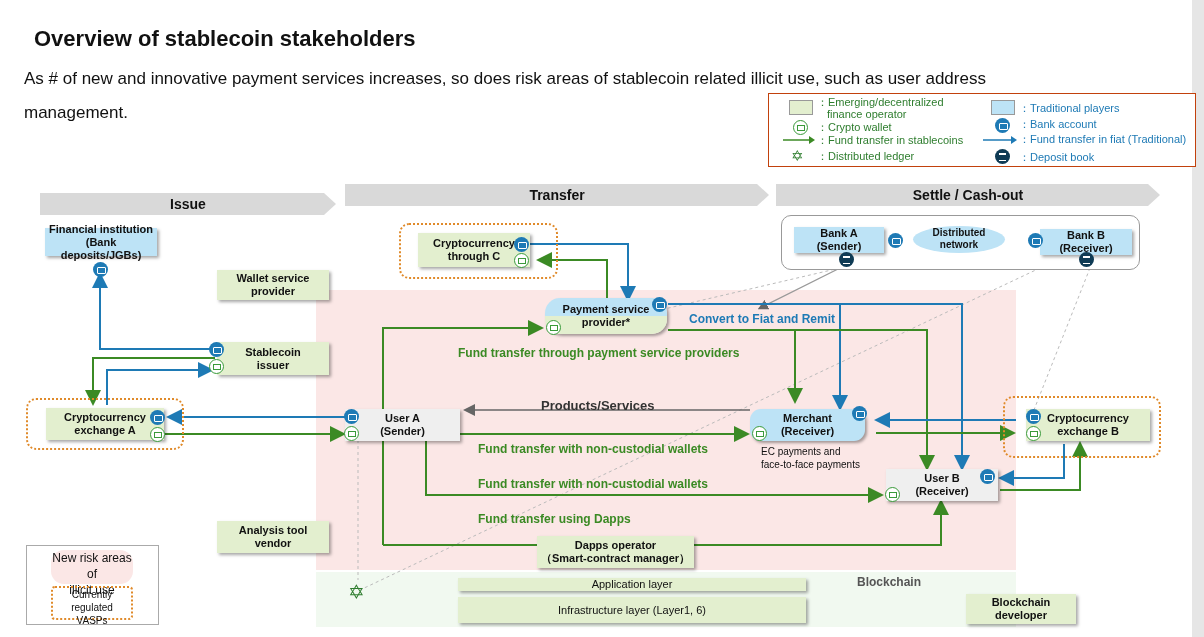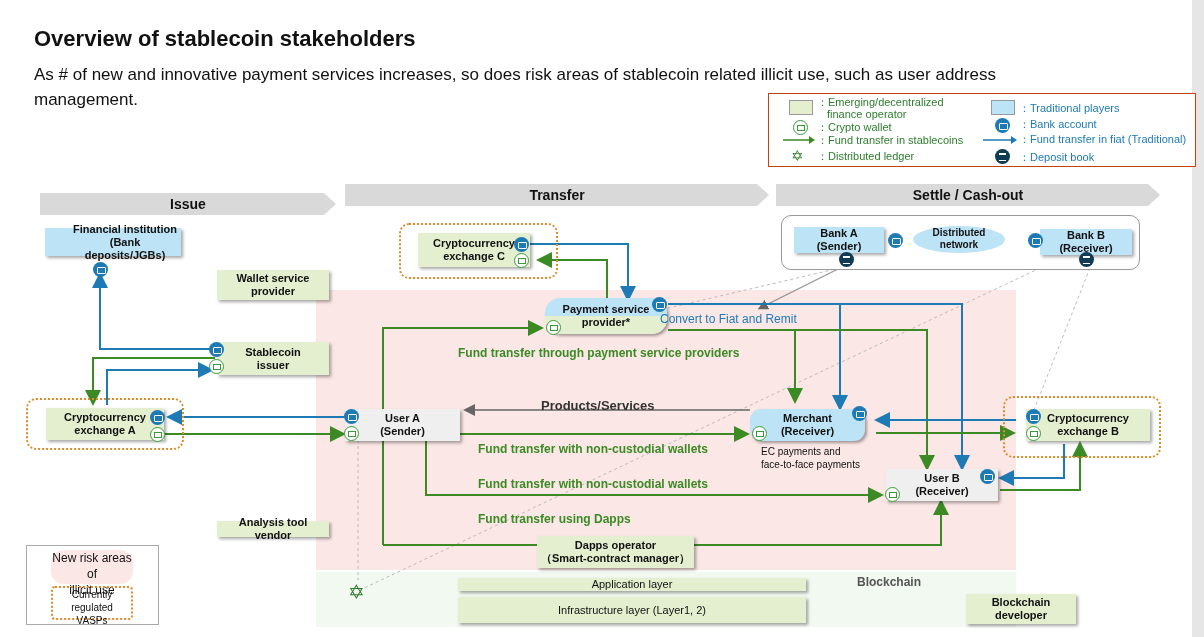--- a/index.html
+++ b/index.html
@@ -1,19 +1,19 @@
 <!DOCTYPE html>
 <html><head>
 <meta charset="utf-8">
 <style>
   html,body{margin:0;padding:0;background:#fff;}
   body{width:1204px;height:637px;position:relative;overflow:hidden;font-family:"Liberation Sans","DejaVu Sans",sans-serif;color:#111;}
   .abs{position:absolute;}
   #title{left:34px;top:26px;font-size:22px;font-weight:bold;}
-  #subtitle{left:34px;top:62px;width:1040px;font-size:17px;line-height:25px;}
+  #subtitle{left:24px;top:62px;width:1040px;font-size:17px;line-height:34px;}
   .scrollbar{right:0;top:0;width:12px;height:637px;background:#e6e6e6;}
   
   #legend{left:768px;top:93px;width:426px;height:72px;border:1px solid #c2410c;background:#fff;font-size:11px;}
   .lg{position:absolute;white-space:nowrap;line-height:12px;}
   .lg-green{color:#2e7d2e;}
   .lg-blue{color:#1e7ab5;}
   .swatch{position:absolute;width:22px;height:13px;border:1px solid #999;}
   
   .phase{position:absolute;top:184px;height:22px;background:#d9d9d9;font-weight:bold;font-size:14px;text-align:center;line-height:22px;clip-path:polygon(0 0,calc(100% - 12px) 0,100% 50%,calc(100% - 12px) 100%,0 100%);}
   
@@ -133,21 +133,21 @@
   </div>
 <div class="abs" style="left:913px;top:226px;width:92px;height:26px;border-radius:50%;background:#bde3f6;text-align:center;font-size:10px;font-weight:bold;line-height:12px;padding-top:1px;">
     <div>Distributed</div>
     <div>network</div>
   </div>
 <div class="ico ico-bank" style="left:888px;top:233px;"></div>
 <div class="ico ico-bank" style="left:1028px;top:233px;"></div>
 <div class="ico ico-book" style="left:839px;top:252px;"></div>
 <div class="ico ico-book" style="left:1079px;top:252px;"></div>
 
-<div class="box b" style="left:45px;top:228px;width:112px;height:28px;padding-left:24px;">
+<div class="box b" style="left:45px;top:228px;width:112px;height:28px;">
     <span>Financial institution</span>
     <span>(Bank deposits/JGBs)</span>
   </div>
 <div class="ico ico-bank" style="left:93px;top:262px;"></div>
 <div class="box g" style="left:217px;top:270px;width:112px;height:30px;">
     <span>Wallet service</span>
     <span>provider</span>
   </div>
 <div class="box g" style="left:217px;top:342px;width:112px;height:33px;">
     <span>Stablecoin</span>
@@ -157,41 +157,41 @@
 <div class="ico ico-wallet" style="left:209px;top:359px;"></div>
 
 <div class="dotted" style="left:26px;top:398px;width:154px;height:48px;"></div>
 <div class="box g" style="left:46px;top:408px;width:118px;height:32px;">
     <span>Cryptocurrency</span>
     <span>exchange A</span>
   </div>
 <div class="ico ico-bank" style="left:150px;top:410px;"></div>
 <div class="ico ico-wallet" style="left:150px;top:427px;"></div>
 
-<div class="box g" style="left:217px;top:521px;width:112px;height:16px;">
+<div class="box g" style="left:217px;top:521px;width:112px;height:32px;">
     <span>Analysis tool</span>
     <span>vendor</span>
   </div>
 
 <div class="dotted" style="left:399px;top:223px;width:155px;height:52px;"></div>
 <div class="box g" style="left:418px;top:233px;width:112px;height:34px;">
     <span>Cryptocurrency</span>
-    <span>exchange C</span>
+    <span>through C</span>
   </div>
 <div class="ico ico-bank" style="left:514px;top:237px;"></div>
 <div class="ico ico-wallet" style="left:514px;top:253px;"></div>
 
 <div class="box pb" style="left:545px;top:298px;width:122px;height:36px;border-radius:15px;">
     <span>Payment service</span>
     <span>provider*</span>
   </div>
 <div class="ico ico-bank" style="left:652px;top:297px;"></div>
 <div class="ico ico-wallet" style="left:546px;top:320px;"></div>
 
-<div class="lbl-blue" style="left:660px;top:312px;">Convert to Fiat and Remit</div>
+<div class="lbl-blue" style="left:689px;top:312px;font-weight:bold;">Convert to Fiat and Remit</div>
 <div class="lbl-green" style="left:458px;top:346px;">Fund transfer through payment service providers</div>
 <div class="abs" style="left:541px;top:398px;font-size:13px;font-weight:bold;color:#333;">Products/Services</div>
 
 <div class="box w" style="left:345px;top:409px;width:115px;height:32px;">
     <span>User A</span>
     <span>(Sender)</span>
   </div>
 <div class="ico ico-bank" style="left:344px;top:409px;"></div>
 <div class="ico ico-wallet" style="left:344px;top:426px;"></div>
 
@@ -225,21 +225,21 @@
 <div class="ico ico-bank" style="left:1026px;top:409px;"></div>
 <div class="ico ico-wallet" style="left:1026px;top:426px;"></div>
 
 <div class="box g" style="left:537px;top:536px;width:157px;height:32px;">
     <span>Dapps operator</span>
     <span>（Smart-contract manager）</span>
   </div>
 
 <div class="abs" style="left:348px;top:580px;font-size:20px;color:#2e7d2e;">✡</div>
 <div class="box g" style="left:458px;top:578px;width:348px;height:13px;font-weight:normal;font-size:11px;">Application layer</div>
-<div class="box g" style="left:458px;top:597px;width:348px;height:26px;font-weight:normal;font-size:11px;">Infrastructure layer (Layer1, 2)</div>
+<div class="box g" style="left:458px;top:597px;width:348px;height:26px;font-weight:normal;font-size:11px;">Infrastructure layer (Layer1, 6)</div>
 <div class="abs" style="left:857px;top:575px;font-size:12px;font-weight:bold;color:#555;">Blockchain</div>
 <div class="box g" style="left:966px;top:594px;width:110px;height:30px;">
     <span>Blockchain</span>
     <span>developer</span>
   </div>
 
 <div class="abs" style="left:26px;top:545px;width:131px;height:78px;border:1px solid #aaa;">
   <div class="abs" style="left:24px;top:4px;width:82px;height:34px;background:#fbe7e6;text-align:center;font-size:12px;line-height:16px;border-radius:13px;">
       <div>New risk areas of</div>
       <div>illicit use</div>

